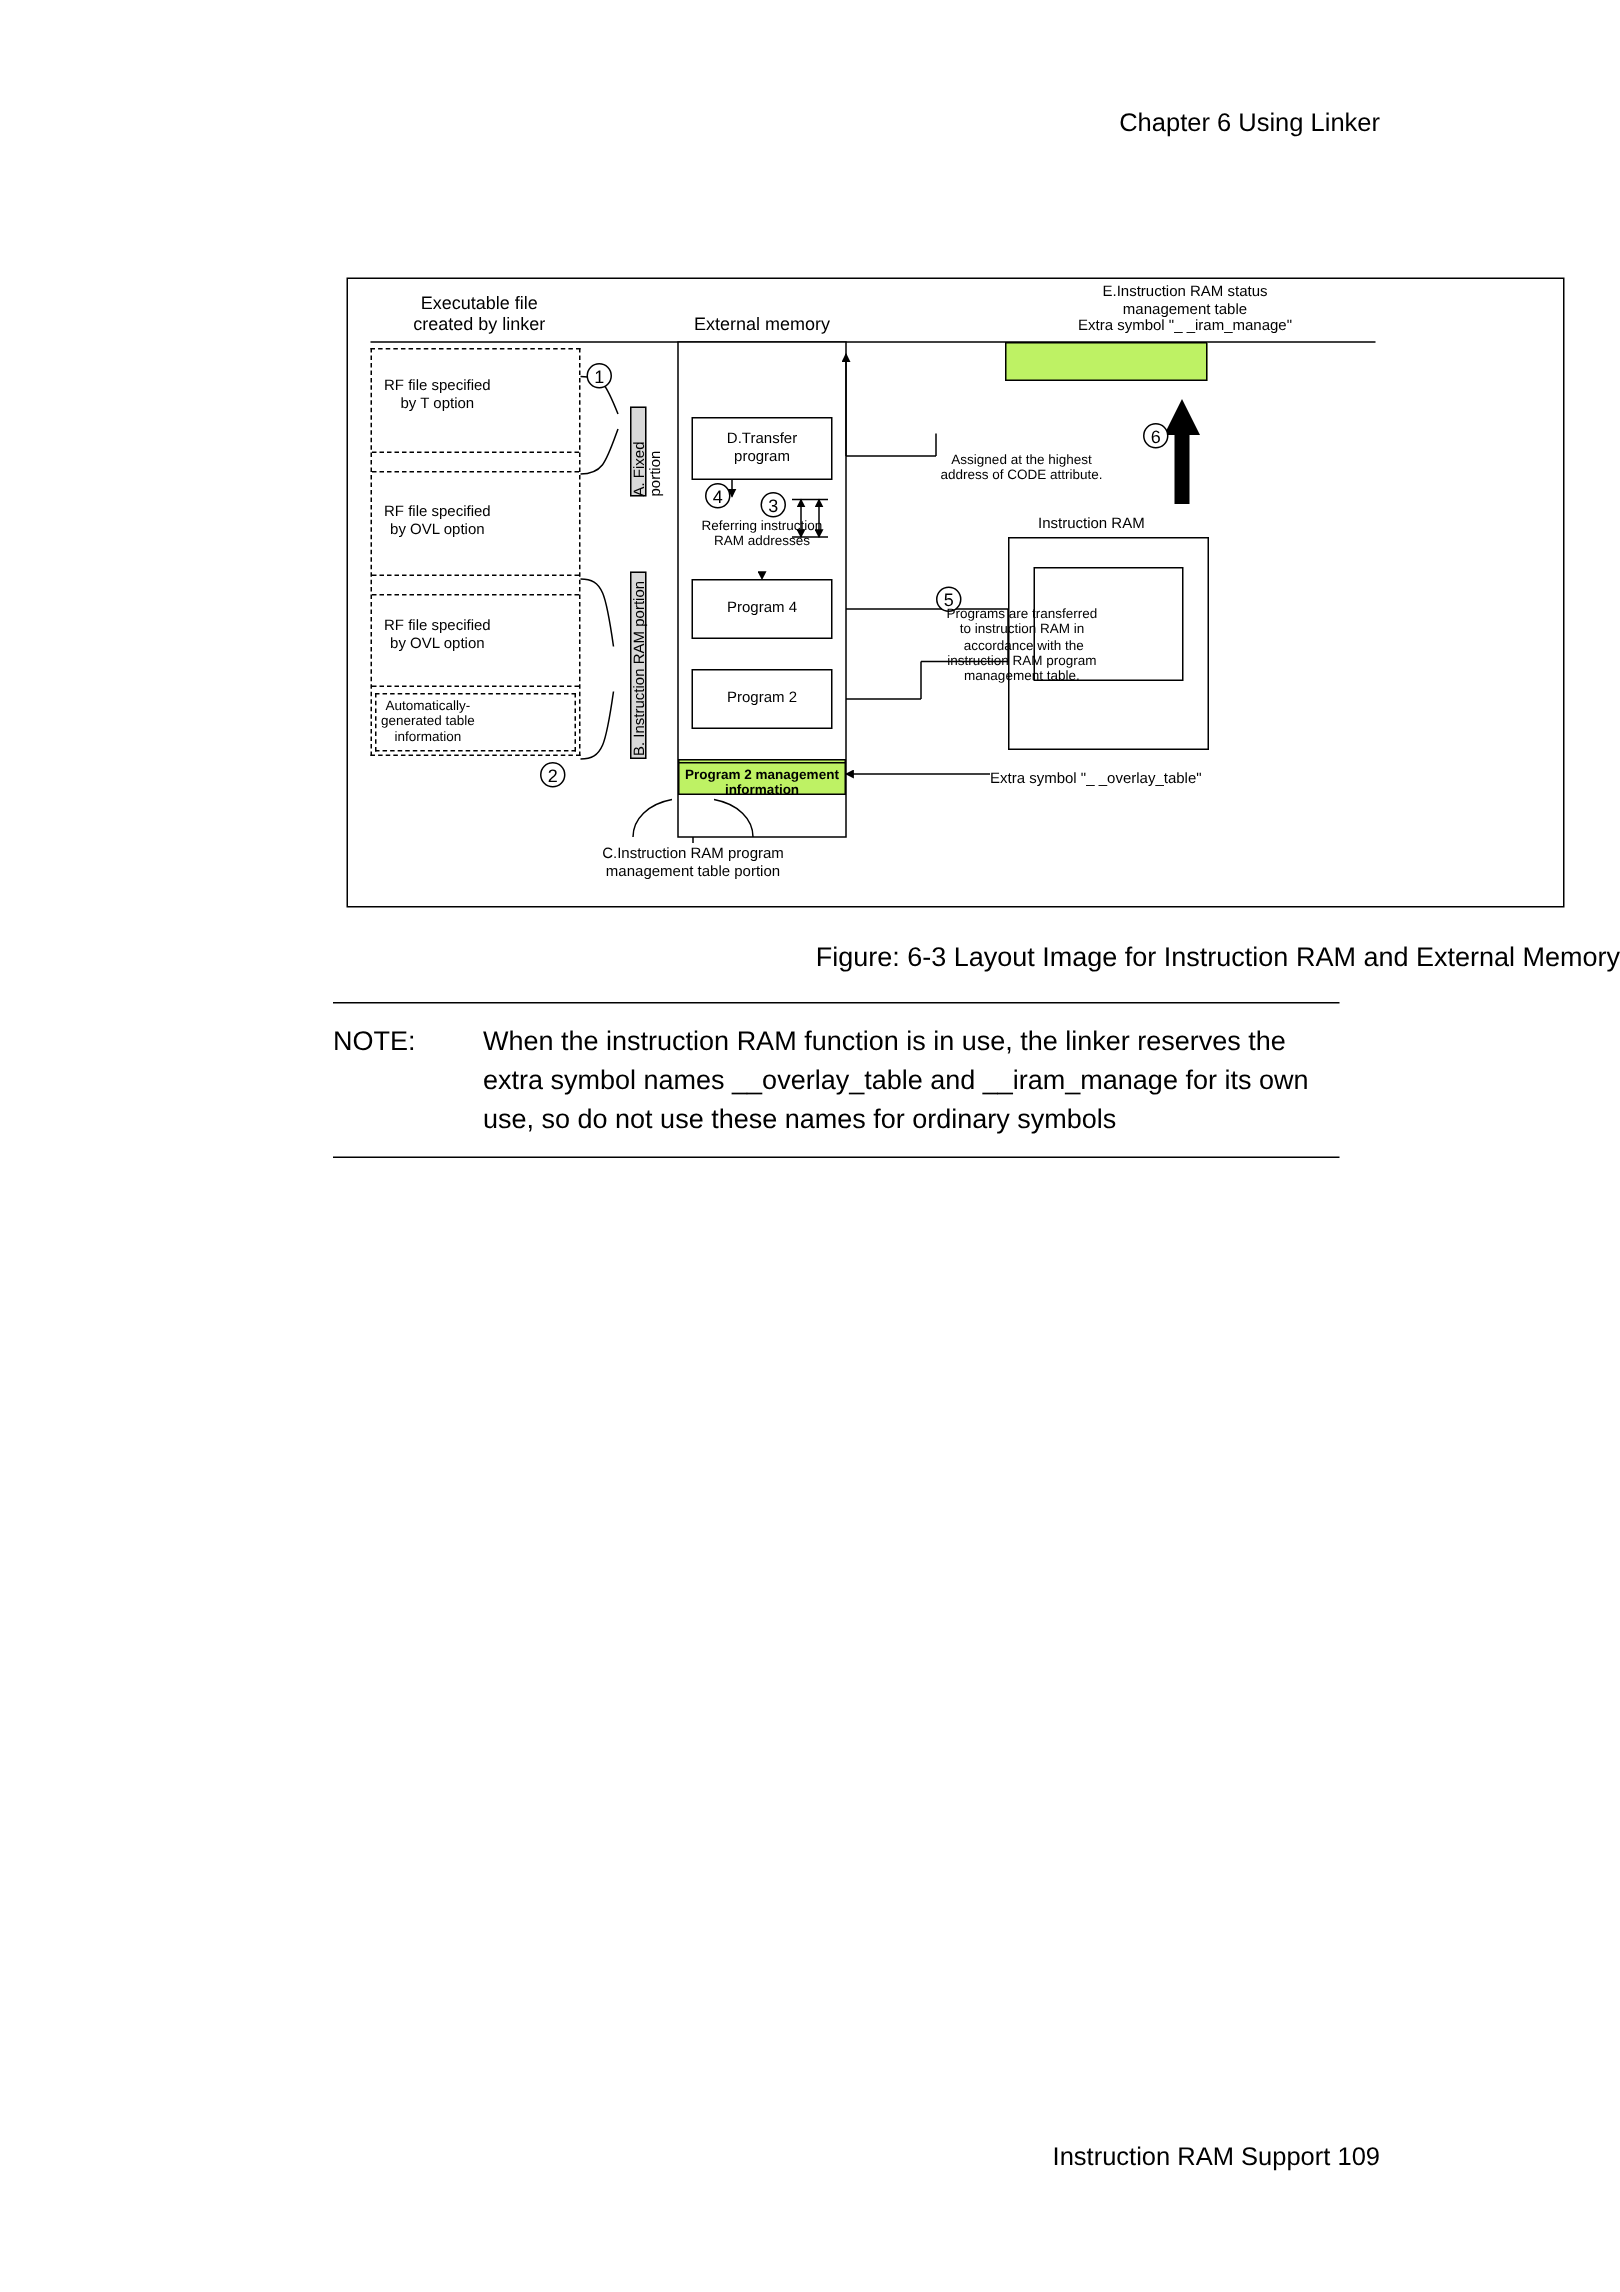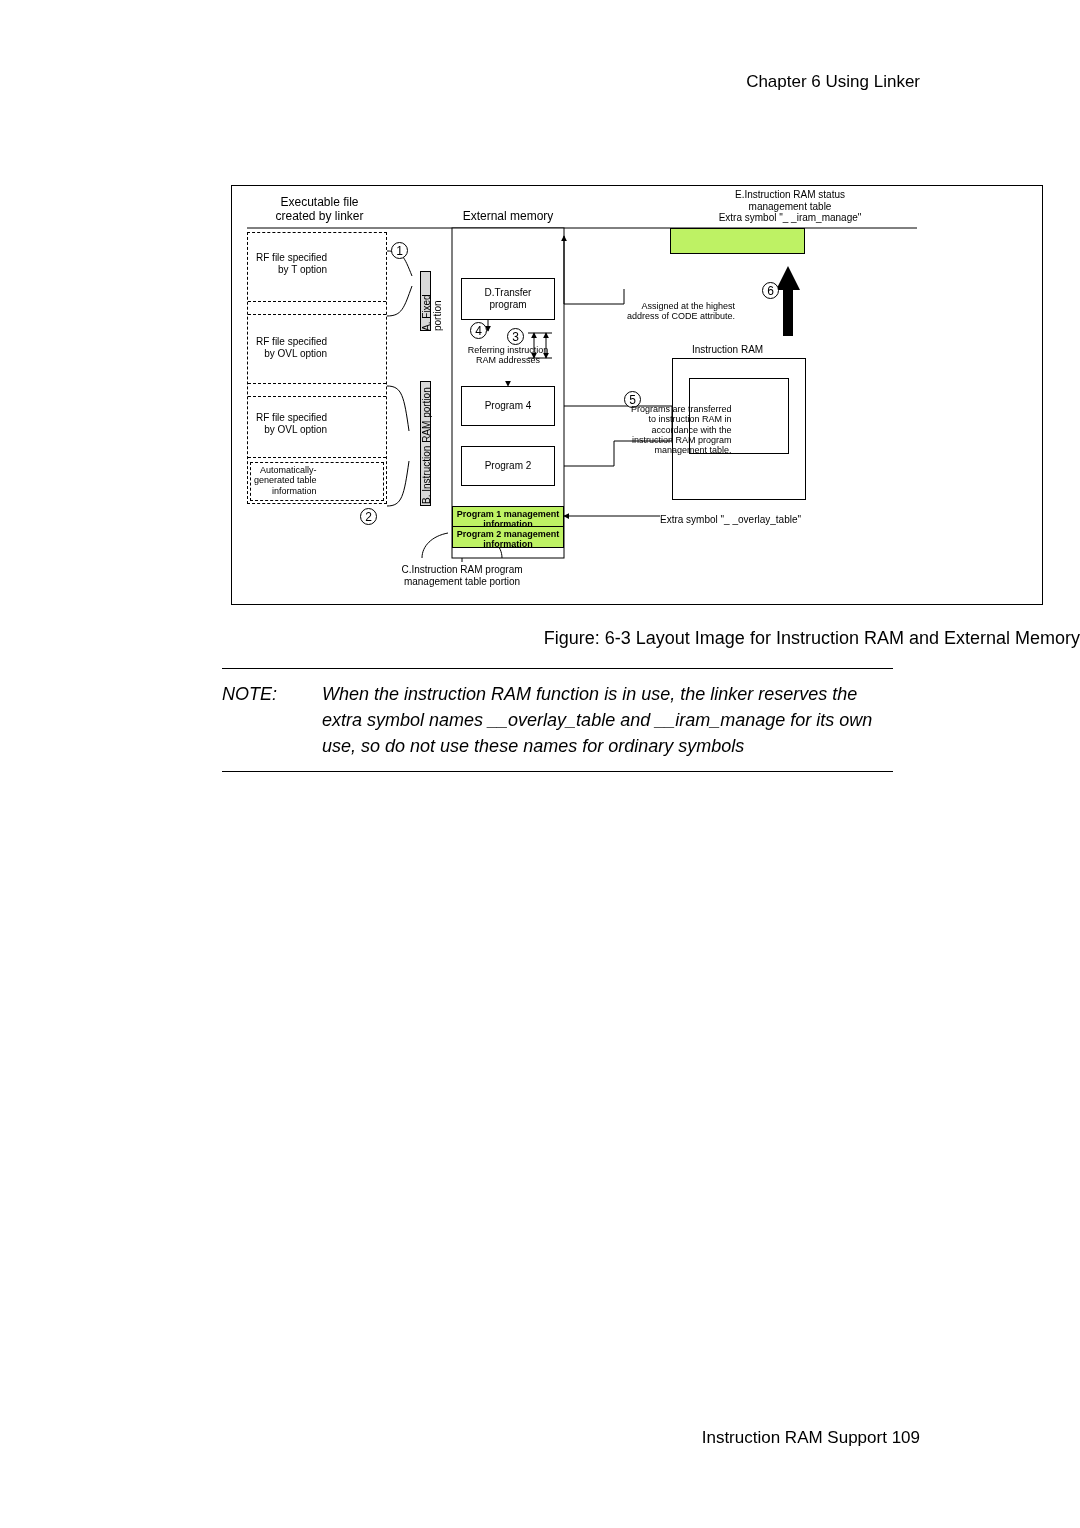--- a/index.html
+++ b/index.html
@@ -31,21 +31,21 @@
   
   .t {
     position: absolute;
     font-size: 12px;
     line-height: 1.15;
     white-space: pre;
     text-align: center;
   }
   .sm { font-size: 10px; }
   .xs { font-size: 9px; }
-  .left { text-align: right; }
+  .left { text-align: center; }
   .strip {
     position: absolute;
     border: 1px solid #000;
     background: #d9d9d9;
     width: 11px;
     box-sizing: border-box;
   }
   .vlabel {
     position: absolute;
     writing-mode: vertical-rl;
@@ -86,21 +86,20 @@
     left: 0; right: 0;
     text-align: right;
     top: 628px;
     font-size: 18px;
   }
   .note-block {
     position: absolute;
     left: 222px;
     width: 671px;
     top: 668px;
-    font-style: italic;
   }
   .hr {
     border-top: 1.5px solid #000;
     margin-bottom: 12px;
   }
   .note-row { display: flex; font-size: 18px; line-height: 1.45; }
   .note-label { width: 100px; flex: none; }
   .note-body { flex: 1; }
   .footer {
     position: absolute;
@@ -220,21 +219,21 @@
   <div class="box" style="left:229px; top:200px; width:94px; height:40px;">
     <div class="t sm" style="left:0; right:0; top:13px;">Program 4</div>
   </div>
   <div class="box" style="left:229px; top:260px; width:94px; height:40px;">
     <div class="t sm" style="left:0; right:0; top:13px;">Program 2</div>
   </div>
   <div class="box grey" style="left:220px; top:320px; width:112px; height:22px;">
     <div class="t xs" style="left:0; right:0; top:2px;">Program 1 management
 information</div>
   </div>
-  <div class="box grey" style="left:220px; top:340px; width:112px; height:22px;">
+  <div class="box grey" style="left:220px; top:322px; width:112px; height:22px;">
     <div class="t xs" style="left:0; right:0; top:2px;">Program 2 management
 information</div>
   </div>
 
   <div class="t sm" style="left:110px; top:378px; width:240px;">C.Instruction RAM program
 management table portion</div>
 
   <div class="box grey" style="left:438px; top:42px; width:135px; height:26px;"></div>
 
   <div class="t xs left" style="left:395px; top:115px;">Assigned at the highest

